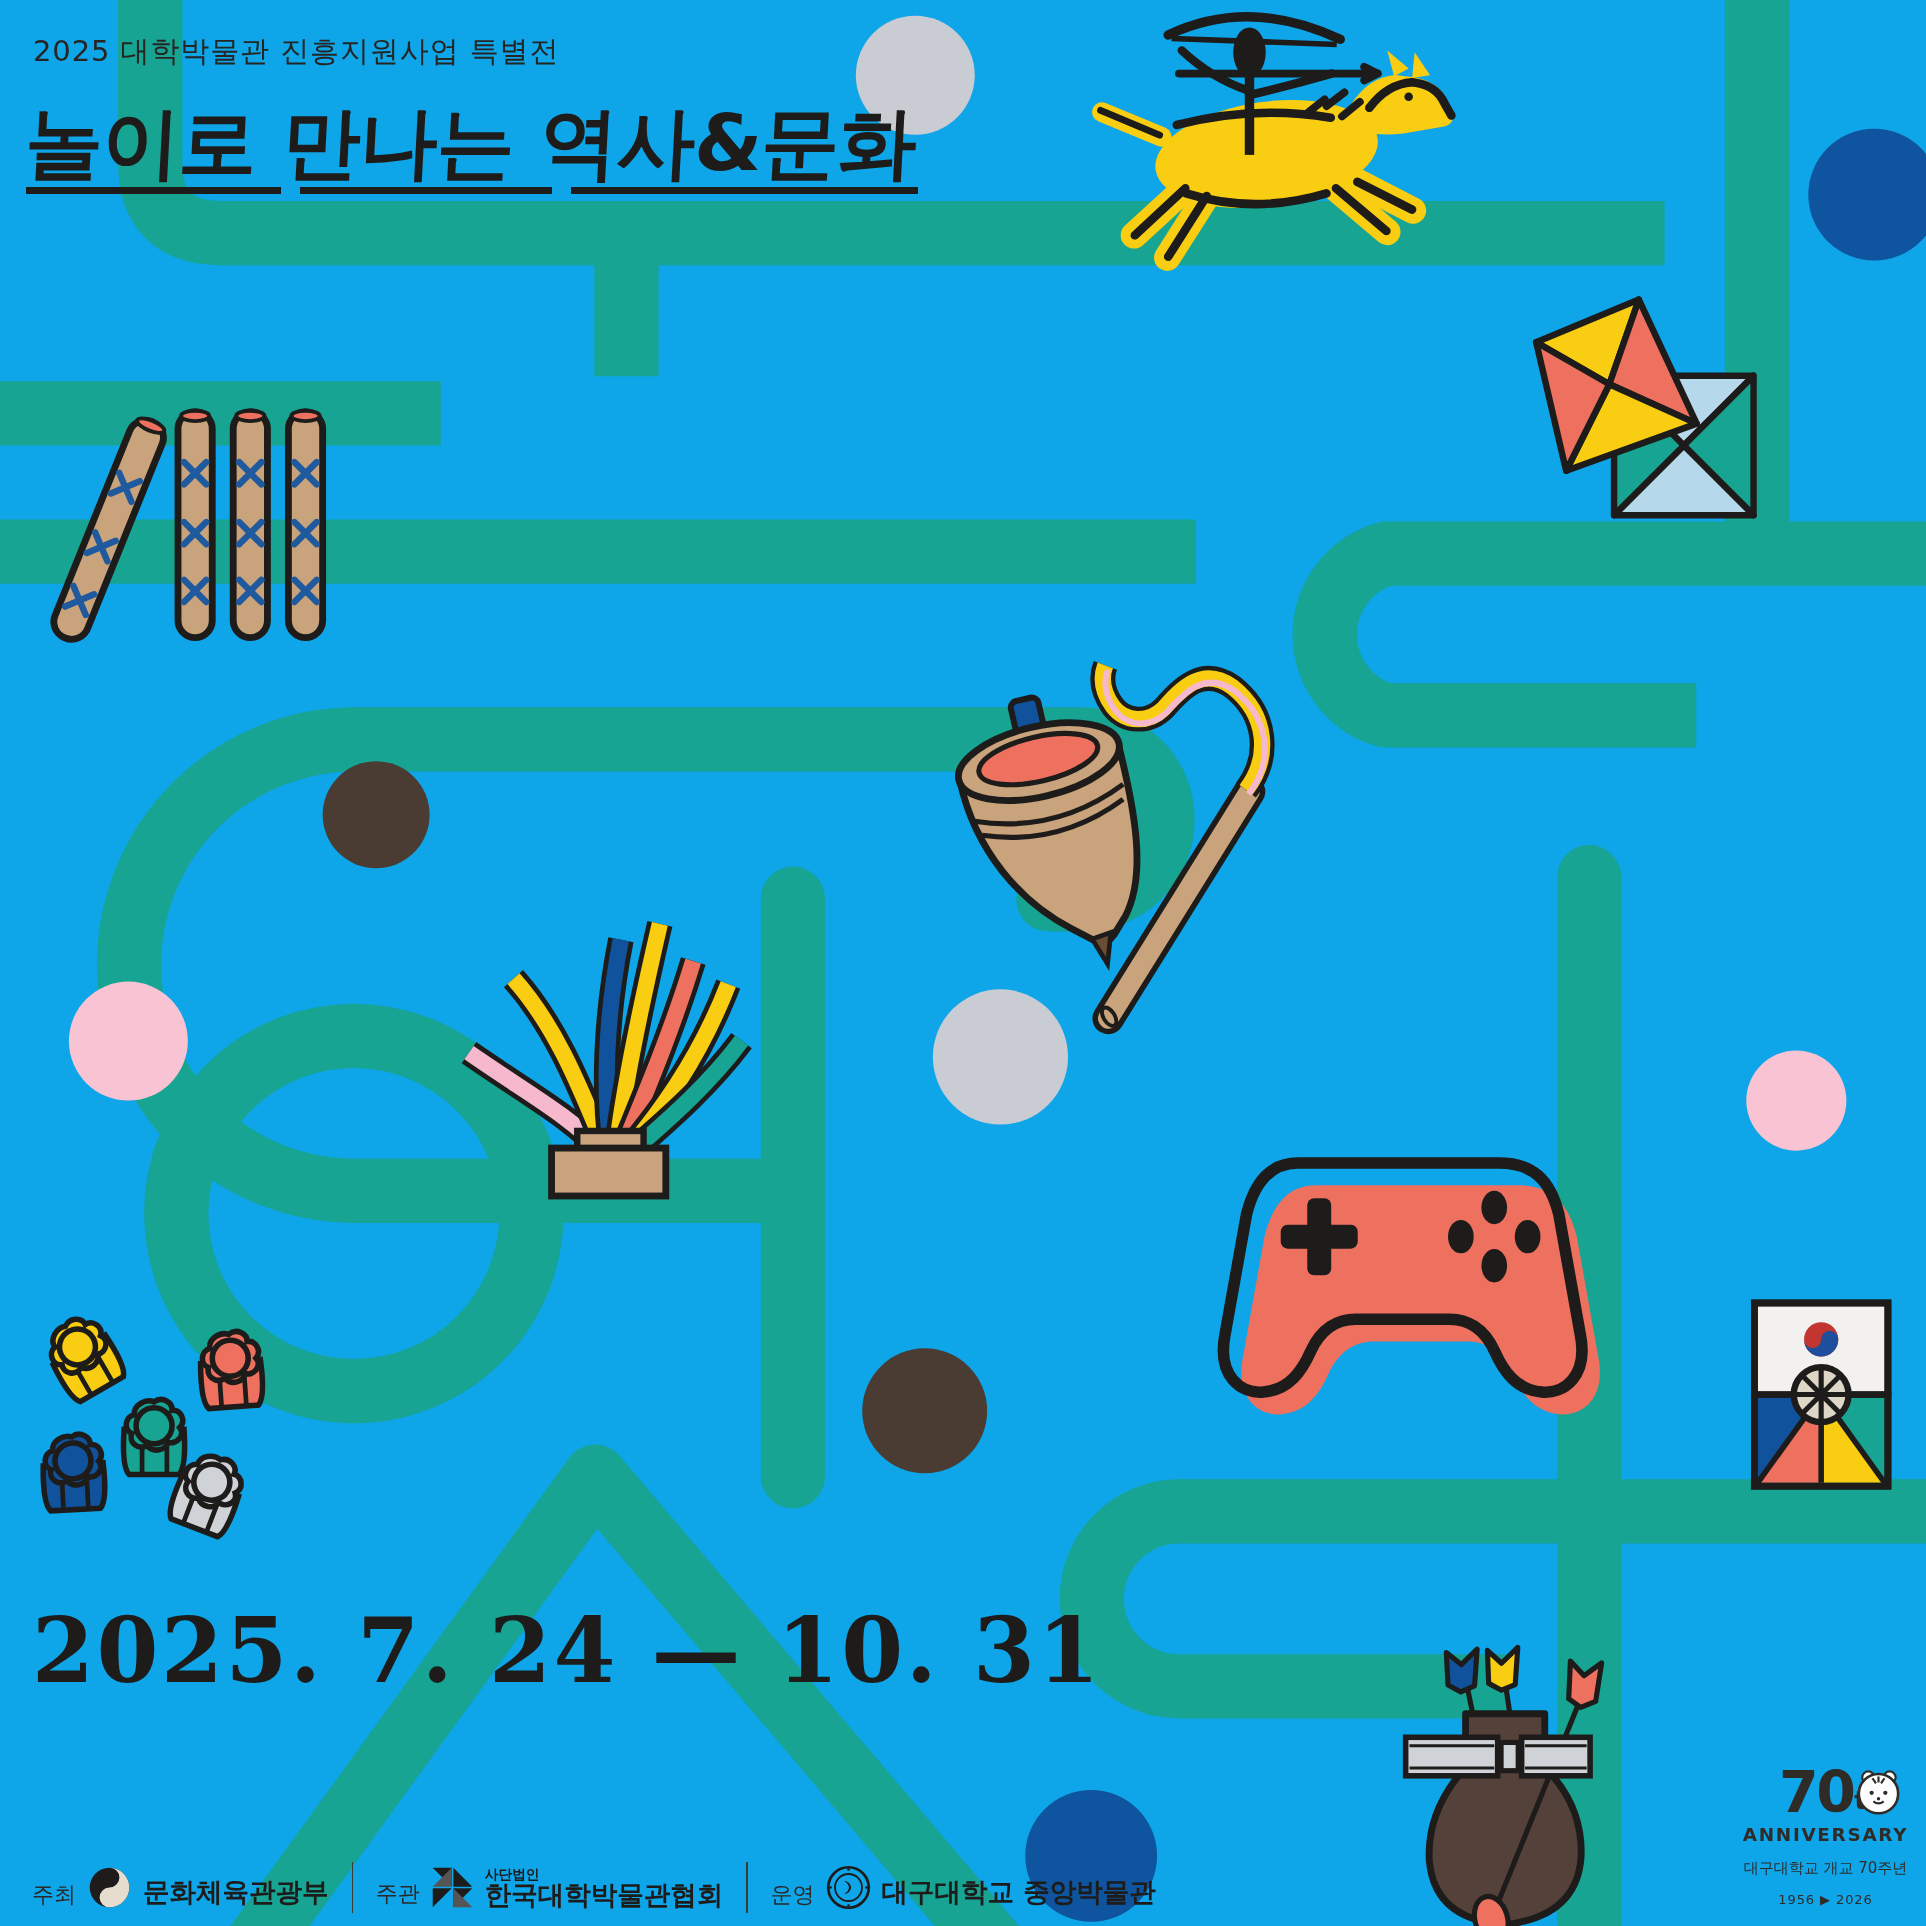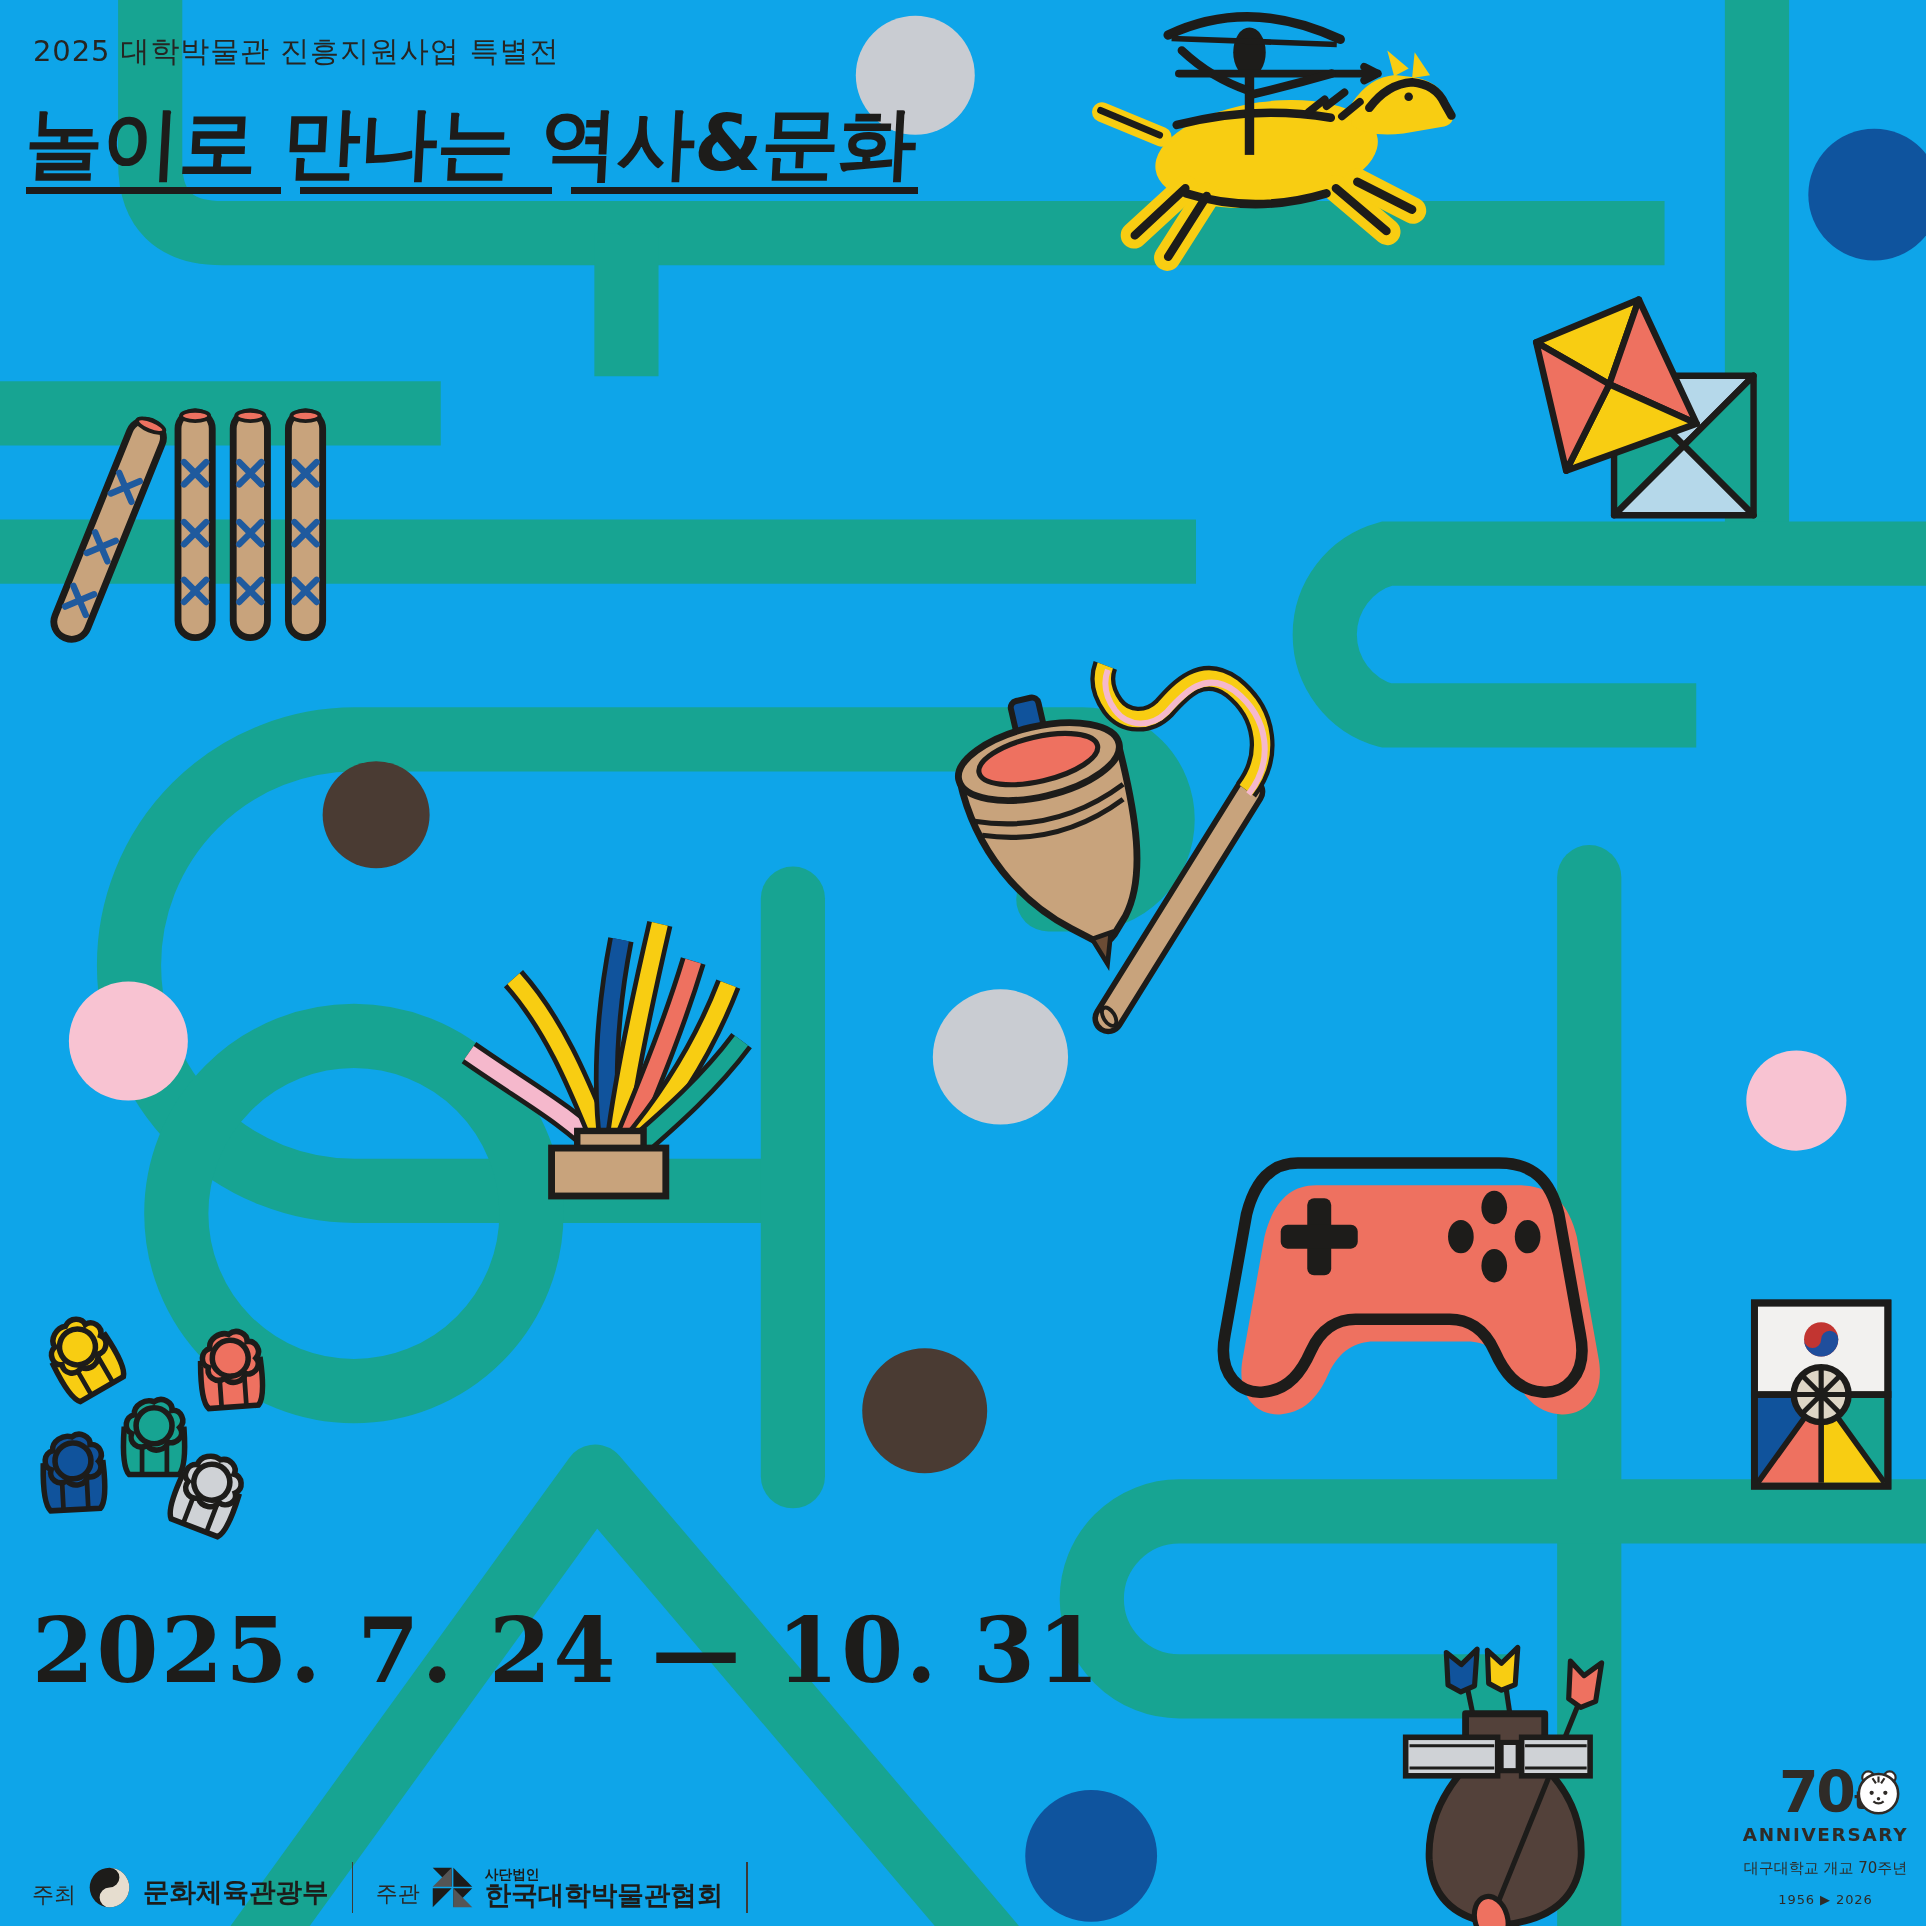--- a/index.html
+++ b/index.html
@@ -306,20 +306,33 @@
       <polygon points="52,52 96,52 52,96" fill="#1d1c1a"></polygon>
       <polygon points="48,4 48,48 4,48" fill="#555"></polygon>
       <polygon points="52,96 52,52 96,96" fill="#555"></polygon>
     </svg>
     <span class="org-stack">
       <span class="org-small">사단법인</span>
       <span class="org">한국대학박물관협회</span>
     </span>
   </div>
   <div class="cred-div"></div>
+  <div class="credit">
+    <span class="role">운영</span>
+    <svg width="45" height="45" viewBox="0 0 100 100">
+      <circle cx="50" cy="50" r="45" fill="none" stroke="#1d1c1a" stroke-width="6"></circle>
+      <circle cx="50" cy="50" r="30" fill="none" stroke="#1d1c1a" stroke-width="4"></circle>
+      <path d="M 40 35 q 22 15 0 30 q 14 -2 16 -15 q -2 -13 -16 -15 z" fill="#1d1c1a"></path>
+      <circle cx="50" cy="10" r="3" fill="#1d1c1a"></circle>
+          <circle cx="50" cy="90" r="3" fill="#1d1c1a"></circle>
+      <circle cx="10" cy="50" r="3" fill="#1d1c1a"></circle>
+          <circle cx="90" cy="50" r="3" fill="#1d1c1a"></circle>
+    </svg>
+    <span class="org">대구대학교 중앙박물관</span>
+  </div>
 </div>
 
 <div class="anniv">
   <div class="numrow">
     <span class="num">70</span>
         <span class="th">th</span>
     <svg class="tiger" width="53" height="53" viewBox="0 0 124 124">
       <circle cx="38" cy="22" r="14" fill="#fff" stroke="#2f2b27" stroke-width="5"></circle>
       <circle cx="88" cy="22" r="14" fill="#fff" stroke="#2f2b27" stroke-width="5"></circle>
       <circle cx="62" cy="60" r="46" fill="#fff" stroke="#2f2b27" stroke-width="6"></circle>

